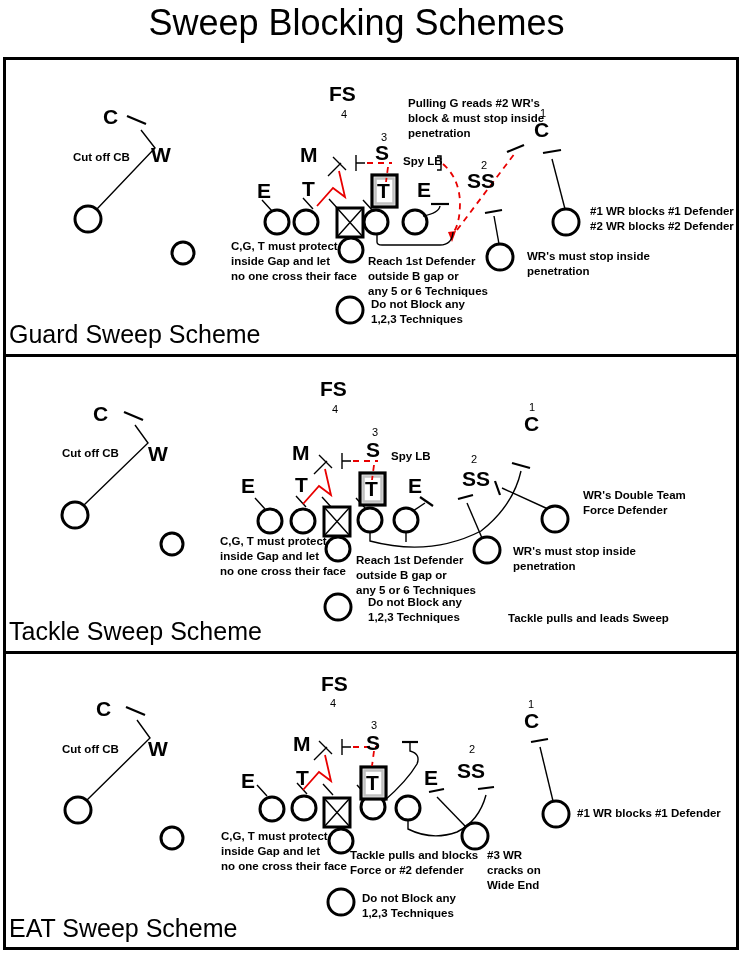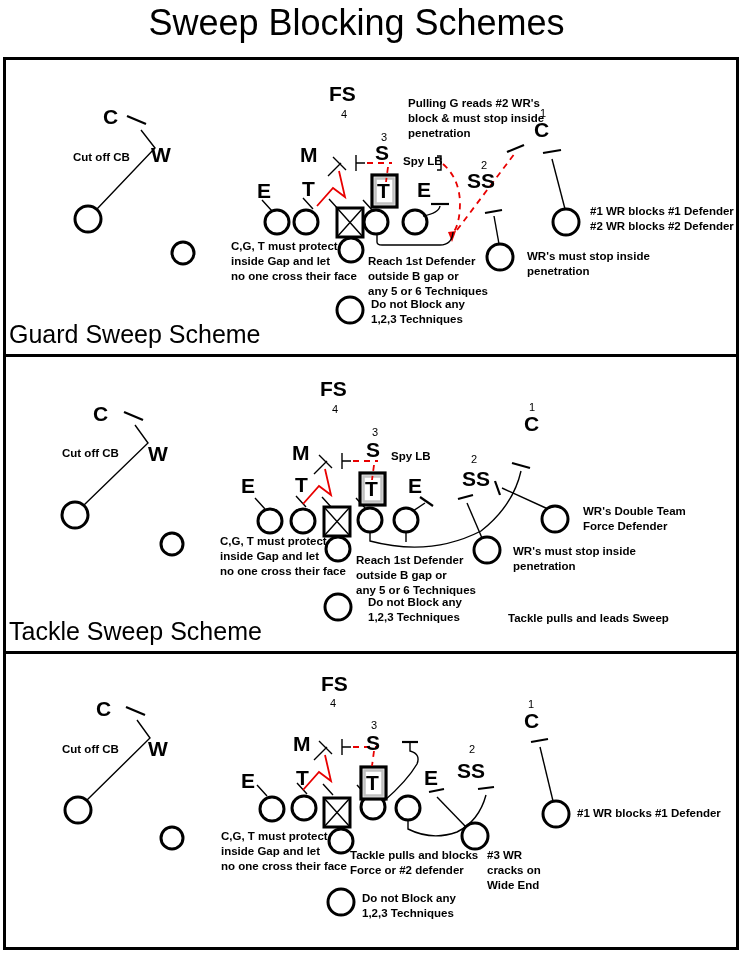--- a/index.html
+++ b/index.html
@@ -180,21 +180,21 @@
   <span class="abs pos" style="left:241px;top:476px">E</span>
   <span class="abs pos" style="left:295px;top:475px">T</span>
   <span class="abs pos" style="left:365px;top:479px">T</span>
   <span class="abs pos" style="left:408px;top:476px">E</span>
   <span class="abs pos" style="left:462px;top:469px">SS</span>
   <span class="abs num" style="left:471px;top:454px">2</span>
   <span class="abs pos" style="left:524px;top:414px">C</span>
   <span class="abs num" style="left:529px;top:402px">1</span>
   <span class="abs note" style="left:62px;top:446px">Cut off CB</span>
   <span class="abs note" style="left:391px;top:449px">Spy LB</span>
-  <span class="abs note" style="left:583px;top:504px">WR's Double Team
+  <span class="abs note" style="left:583px;top:488px">WR's Double Team
 Force Defender</span>
   <span class="abs note" style="left:513px;top:544px">WR's must stop inside
 penetration</span>
   <span class="abs note" style="left:220px;top:534px">C,G, T must protect
 inside Gap and let
 no one cross their face</span>
   <span class="abs note" style="left:356px;top:553px">Reach 1st Defender
 outside B gap or
 any 5 or 6 Techniques</span>
   <span class="abs note" style="left:368px;top:595px">Do not Block any
@@ -222,14 +222,15 @@
   <span class="abs note" style="left:487px;top:848px">#3 WR
 cracks on
 Wide End</span>
   <span class="abs note" style="left:350px;top:848px">Tackle pulls and blocks
 Force or #2 defender</span>
   <span class="abs note" style="left:221px;top:829px">C,G, T must protect
 inside Gap and let
 no one cross their face</span>
   <span class="abs note" style="left:362px;top:891px">Do not Block any
 1,2,3 Techniques</span>
+  <span class="abs ptitle" style="left:9px;top:915px">EAT Sweep Scheme</span>
 
 </div>
 
 </body></html>

